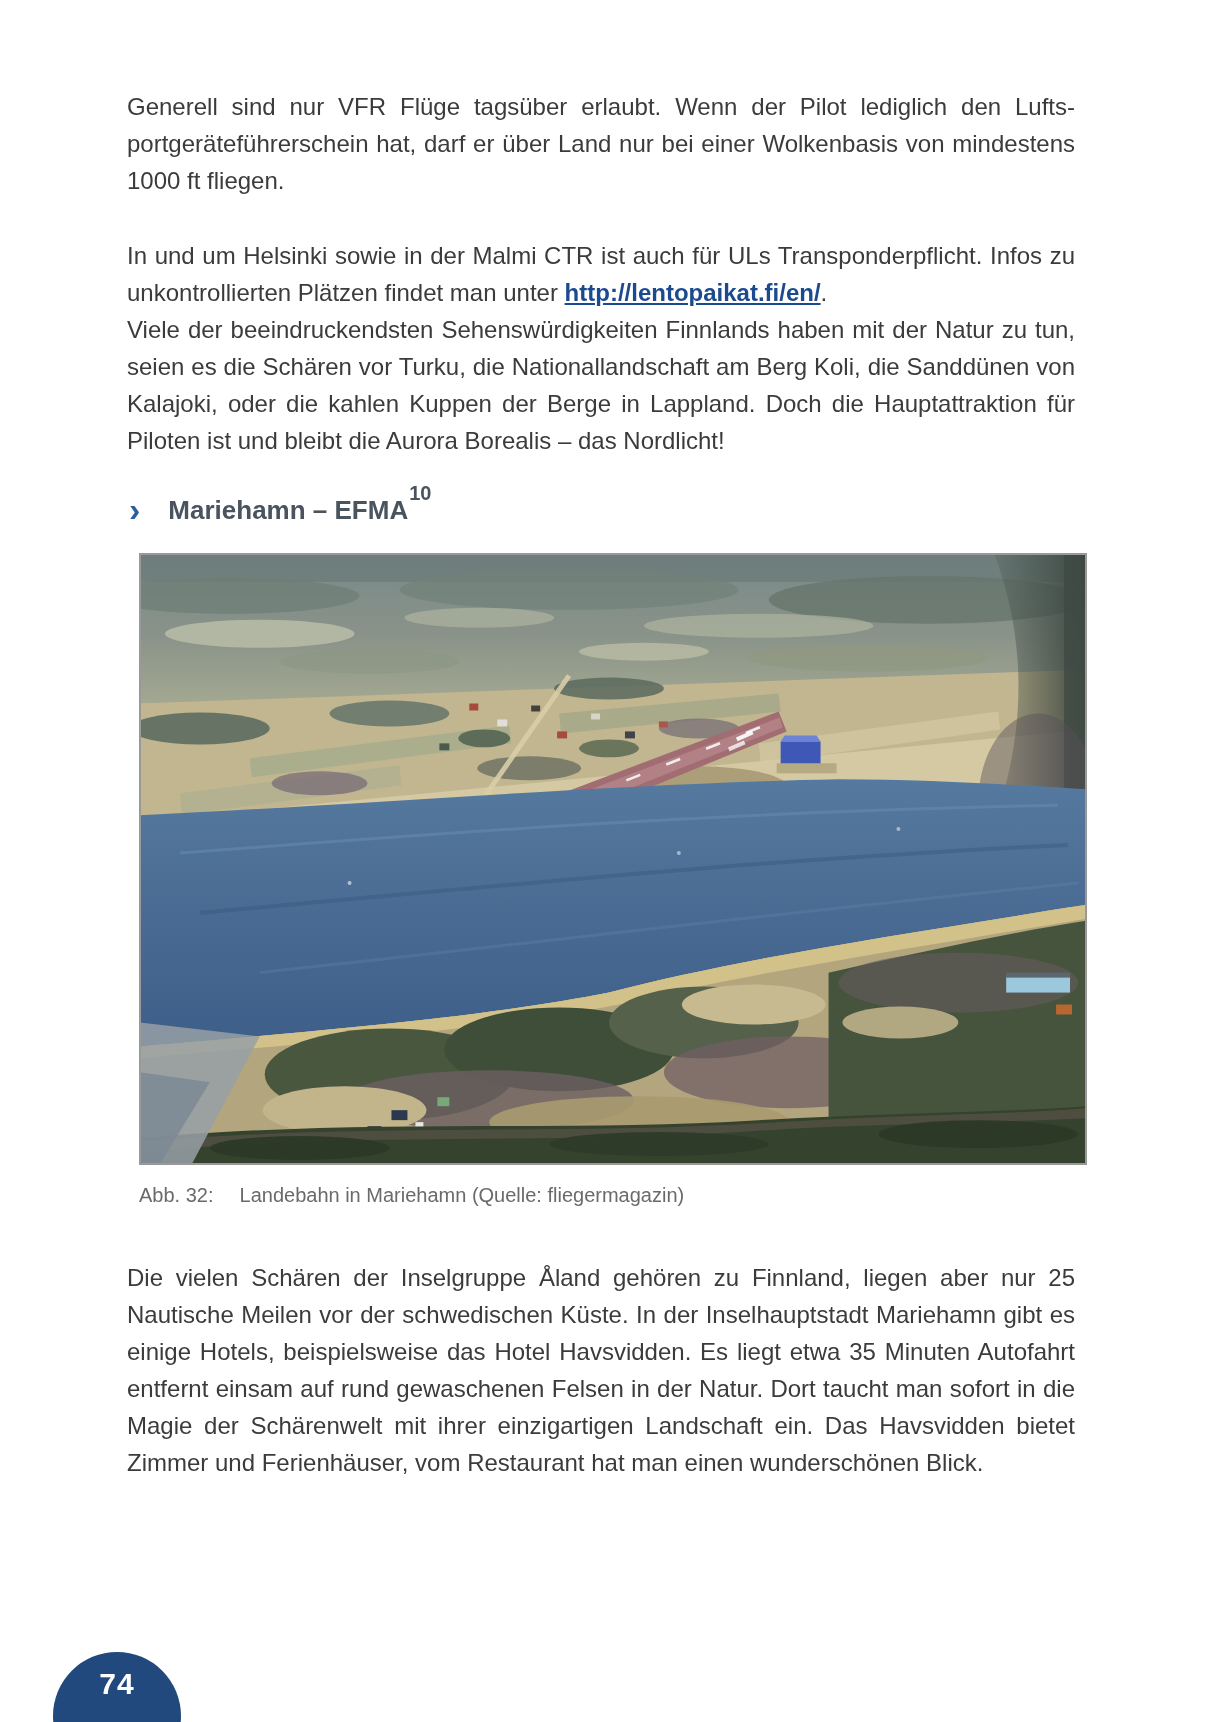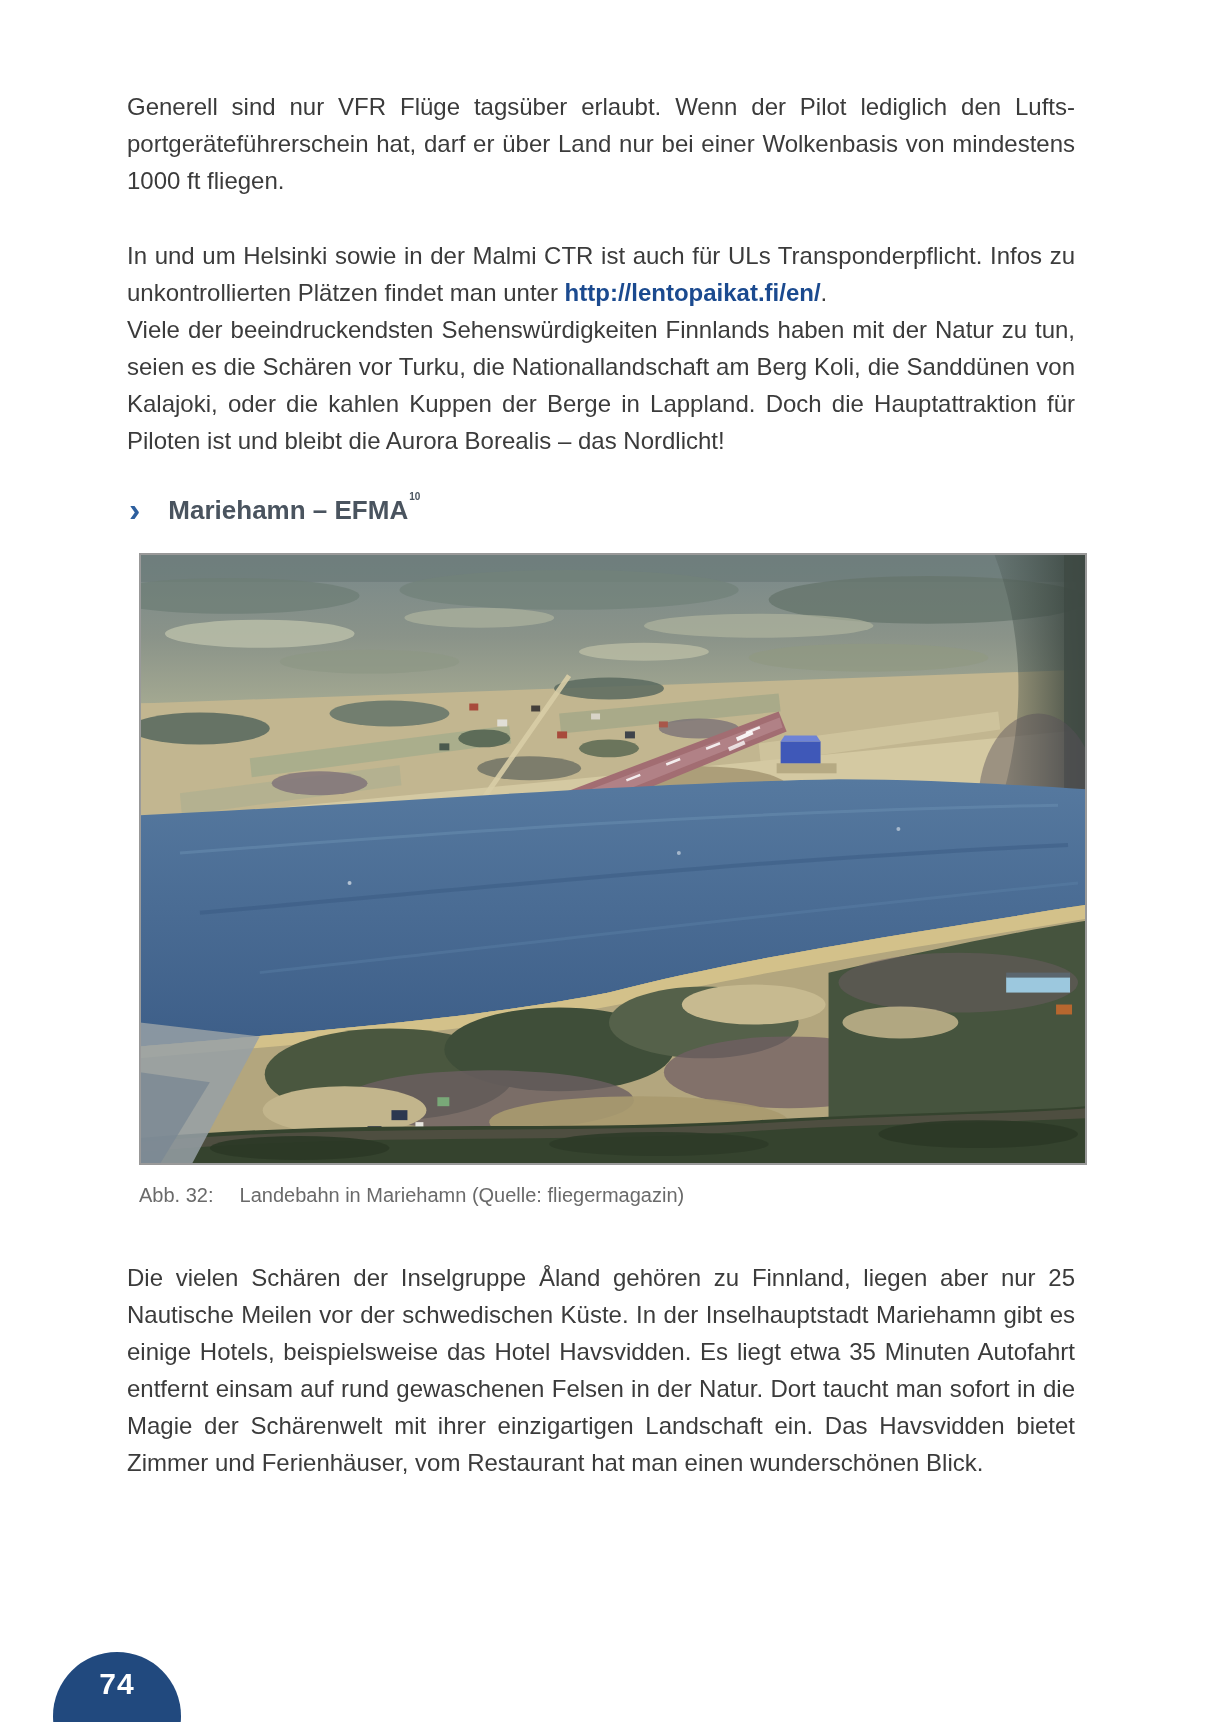--- a/index.html
+++ b/index.html
@@ -10,37 +10,37 @@
     position:relative;
     overflow:hidden;
   }
   .content{position:absolute;left:127px;top:88px;width:948px;}
   .body-text{
     font-size:24px;line-height:37px;color:#3b3b3b;
     text-align:justify;margin:0;
     -webkit-hyphens:manual;hyphens:manual;
   }
   .p1{margin-bottom:38px;}
-  .link{color:#1b4a8f;font-weight:bold;cursor:pointer;}
+  .link{color:#1b4a8f;font-weight:bold;text-decoration:underline;cursor:pointer;}
   h1.heading{
     font-size:34px;line-height:42px;color:#1b4a8a;
     font-weight:bold;margin:14px 0 5px 0;letter-spacing:0.2px;
   }
   .subheading{
     display:flex;align-items:flex-start;margin-top:34px;height:36px;
   }
   .chevron{
     color:#2d5f9e;font-weight:bold;font-size:34px;line-height:32px;
     margin-right:28px;margin-left:2px;
   }
   .subtitle{
     color:#4a545f;font-weight:bold;font-size:26px;line-height:34px;
   }
   .subtitle sup{
-    font-size:10px;line-height:0;position:relative;top:-9px;left:1px;font-weight:bold;
+    font-size:20px;line-height:0;position:relative;top:-9px;left:1px;font-weight:bold;
   }
   figure{margin:12px 0 0 0;padding:12px;}
   .photo{
     width:948px;height:612px;
     border:1px solid #989898;box-sizing:border-box;
     background:#c7bb95;
   }
   .photo svg{display:block;width:100%;height:100%;}
   figcaption{
     margin-top:16px;font-size:20px;line-height:28px;color:#6a6a6a;

